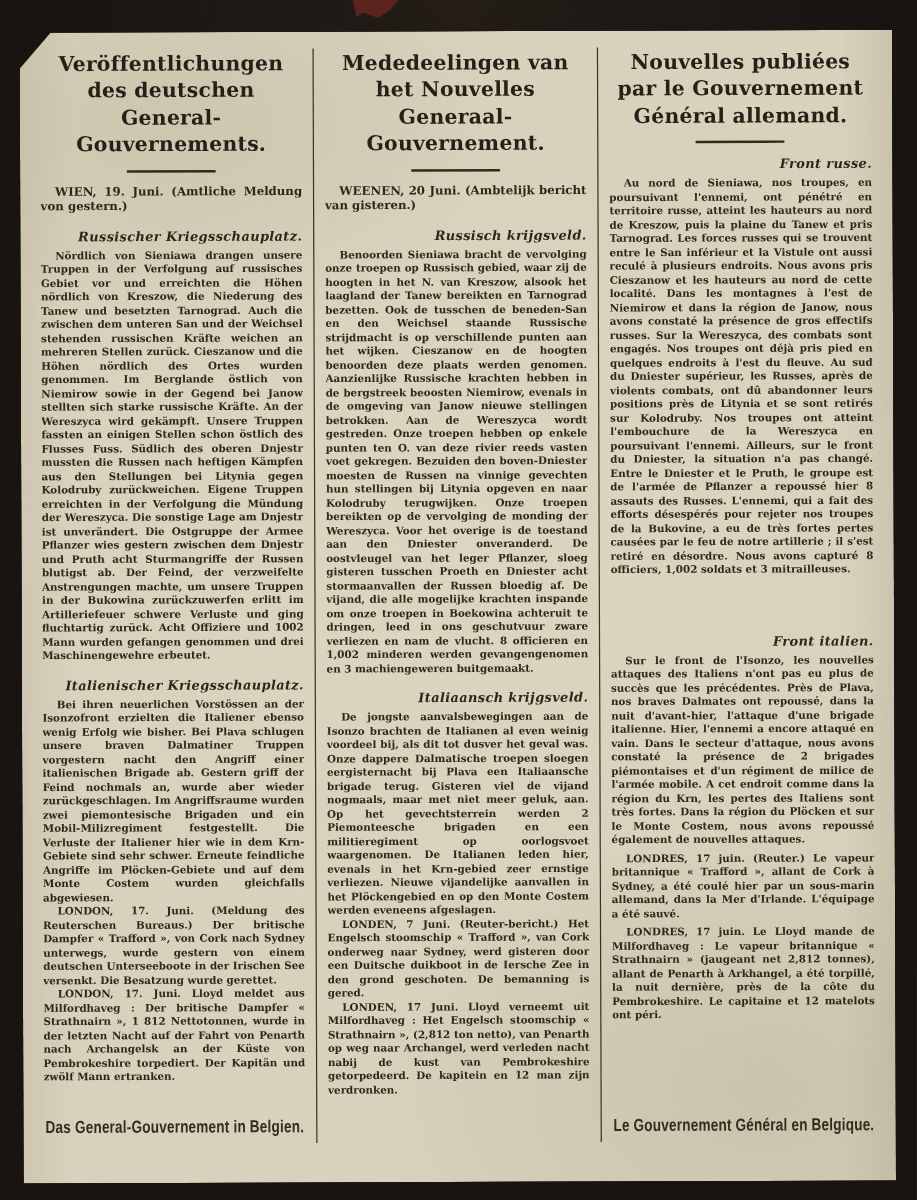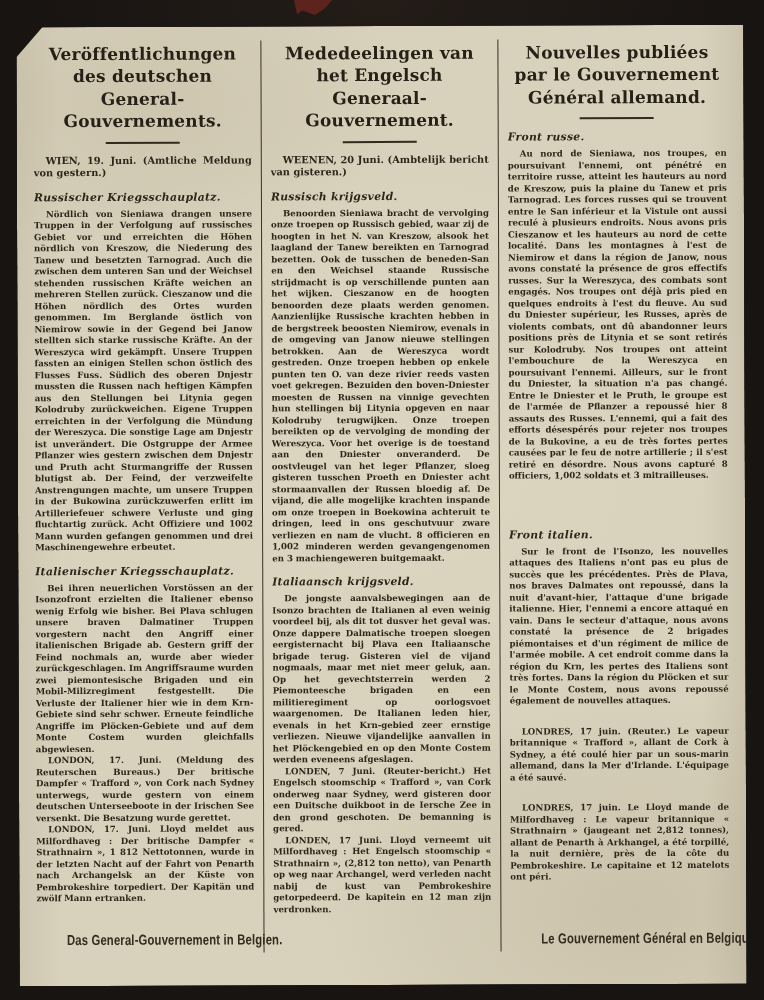--- a/index.html
+++ b/index.html
@@ -51,36 +51,36 @@
   .title-rule {
     width: 74px; height: 2px; background: #332a1e;
     margin: 9px auto 11px auto;
   }
   .dateline {
     margin: 0 0 4px 0;
     font-size: 9.8px; line-height: 12.5px; font-weight: 700;
     text-align: justify; text-indent: 12px;
   }
   .sec-heading {
-    margin: 11px 0 5px 0; text-align: left;
+    margin: 11px 0 5px 0; text-align: right;
     font-size: 10.8px; font-style: italic; font-weight: 700;
     letter-spacing: 0.3px;
   }
   .para {
     margin: 0;
     font-size: 8.6px; line-height: 11.5px; font-weight: 700;
     text-align: justify; text-indent: 12px;
     overflow-wrap: break-word;
   }
   .news { }
-  .news-lg { margin-top: 19px; }
+  .news-lg { margin-top: 4px; }
   .gap-before { margin-top: 46px; }
   .col-footer {
     height: 27px; flex: none;
-    display: flex; align-items: center; 
+    display: flex; align-items: center; justify-content: center;
   }
   .imprint {
     font-family: "Liberation Sans", sans-serif;
     font-weight: 700; font-size: 14.5px; color: #352b1f;
     white-space: nowrap;
     transform: scaleX(0.78);
     letter-spacing: 0.2px;
   }
 </style>
 </head>
@@ -105,21 +105,21 @@
           <p class="para news">LONDON, 17. Juni. Lloyd meldet aus Milfordhaveg : Der britische Dampfer « Strathnairn », 1 812 Nettotonnen, wurde in der letzten Nacht auf der Fahrt von Penarth nach Archangelsk an der Küste von Pembrokeshire torpediert. Der Kapitän und zwölf Mann ertranken.</p>
 
         </div>
         <div class="col-footer">
           <span class="imprint">Das General-Gouvernement in Belgien.</span>
         </div>
       </section>
 
       <section class="col col-nl">
         <div class="col-body">
-          <h1 class="col-title">Mededeelingen van het Engelsch Generaal-Gouvernement.</h1>
+          <h1 class="col-title">Mededeelingen van het Nouvelles Generaal-Gouvernement.</h1>
           <div class="title-rule"></div>
           <p class="dateline">WEENEN, 20 Juni. (Ambtelijk bericht van gisteren.)</p>
           <h2 class="sec-heading">Russisch krijgsveld.</h2>
           <p class="para">Benoorden Sieniawa bracht de vervolging onze troepen op Russisch gebied, waar zij de hoogten in het N. van Kreszow, alsook het laagland der Tanew bereikten en Tarnograd bezetten. Ook de tusschen de beneden-San en den Weichsel staande Russische strijdmacht is op verschillende punten aan het wijken. Cieszanow en de hoogten benoorden deze plaats werden genomen. Aanzienlijke Russische krachten hebben in de bergstreek beoosten Niemirow, evenals in de omgeving van Janow nieuwe stellingen betrokken. Aan de Wereszyca wordt gestreden. Onze troepen hebben op enkele punten ten O. van deze rivier reeds vasten voet gekregen. Bezuiden den boven-Dniester moesten de Russen na vinnige gevechten hun stellingen bij Litynia opgeven en naar Kolodruby terugwijken. Onze troepen bereikten op de vervolging de monding der Wereszyca. Voor het overige is de toestand aan den Dniester onveranderd. De oostvleugel van het leger Pflanzer, sloeg gisteren tusschen Proeth en Dniester acht stormaanvallen der Russen bloedig af. De vijand, die alle mogelijke krachten inspande om onze troepen in Boekowina achteruit te dringen, leed in ons geschutvuur zware verliezen en nam de vlucht. 8 officieren en 1,002 minderen werden gevangengenomen en 3 machiengeweren buitgemaakt.</p>
           <h2 class="sec-heading">Italiaansch krijgsveld.</h2>
           <p class="para">De jongste aanvalsbewegingen aan de Isonzo brachten de Italianen al even weinig voordeel bij, als dit tot dusver het geval was. Onze dappere Dalmatische troepen sloegen eergisternacht bij Plava een Italiaansche brigade terug. Gisteren viel de vijand nogmaals, maar met niet meer geluk, aan. Op het gevechtsterrein werden 2 Piemonteesche brigaden en een militieregiment op oorlogsvoet waargenomen. De Italianen leden hier, evenals in het Krn-gebied zeer ernstige verliezen. Nieuwe vijandelijke aanvallen in het Plöckengebied en op den Monte Costem werden eveneens afgeslagen.</p>
           <p class="para news">LONDEN, 7 Juni. (Reuter-bericht.) Het Engelsch stoomschip « Trafford », van Cork onderweg naar Sydney, werd gisteren door een Duitsche duikboot in de Iersche Zee in den grond geschoten. De bemanning is gered.</p>
           <p class="para news">LONDEN, 17 Juni. Lloyd verneemt uit Milfordhaveg : Het Engelsch stoomschip « Strathnairn », (2,812 ton netto), van Penarth op weg naar Archangel, werd verleden nacht nabij de kust van Pembrokeshire getorpedeerd. De kapitein en 12 man zijn verdronken.</p>
 
         </div>

